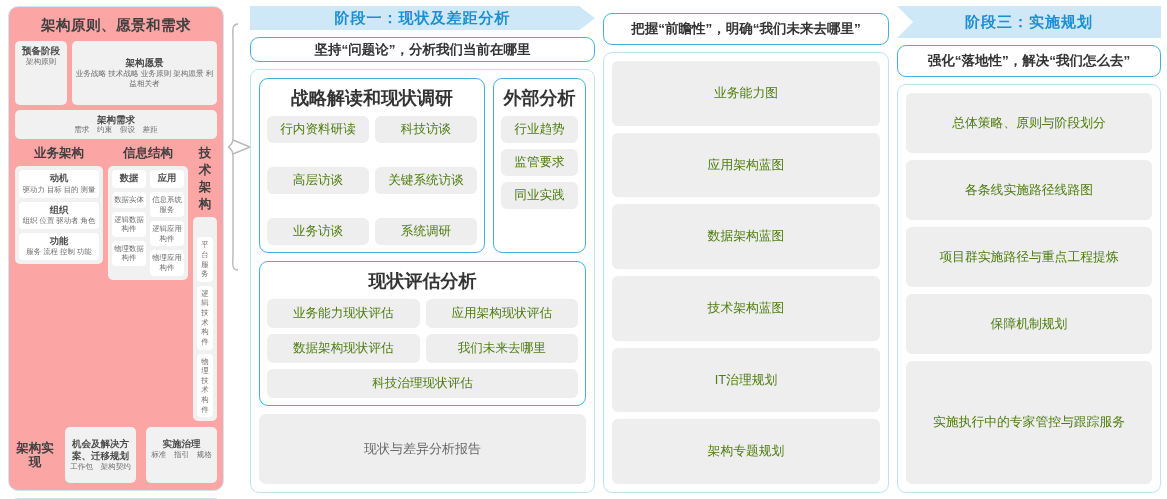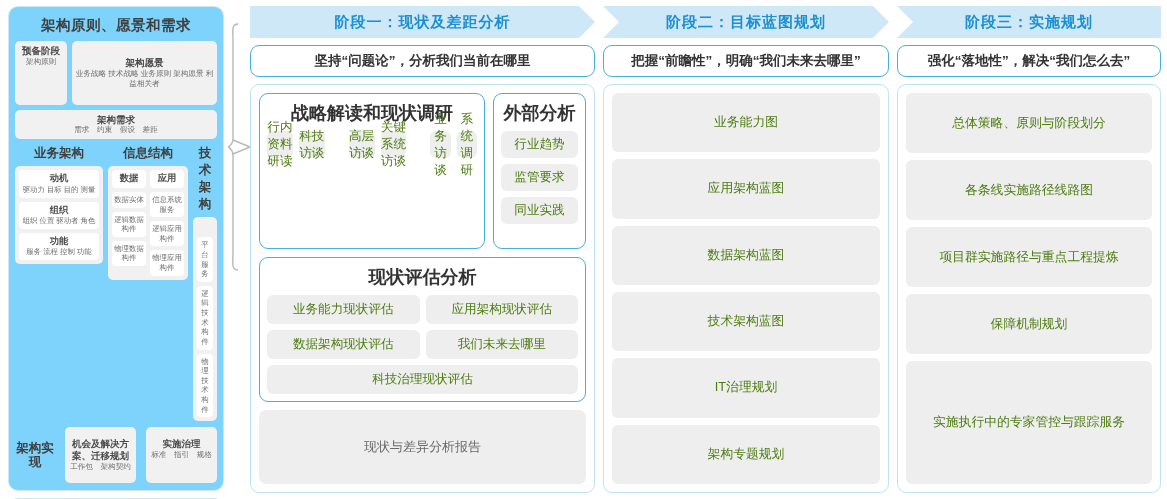--- a/index.html
+++ b/index.html
@@ -9,21 +9,21 @@
     font-family:"Liberation Sans","DejaVu Sans",sans-serif;
     overflow:hidden;
     position:relative;
   }
   .root{position:absolute;inset:0;display:flex;}
 
   
   .left-col{width:232px;flex:0 0 232px;position:relative;padding:6px 8px 6px 8px;box-sizing:border-box;}
 
   .lpanel{
-    border:1px solid #cfe7f5;border-radius:10px;background:#7dd3fc;
+    border:1px solid #cfe7f5;border-radius:10px;background:#fca5a5;
     box-sizing:border-box;
   }
   .lpanel-top{padding:7px 6px 7px 6px;}
   .l-title{
     text-align:center;font-weight:bold;font-size:14.5px;color:#3f3f3f;
     letter-spacing:.5px;margin:2px 0 6px 0;
   }
   .gbox{background:#f1f1f1;border-radius:5px;box-sizing:border-box;}
   .row{display:flex;gap:5px;}
   .sub-h{font-weight:bold;font-size:9.5px;color:#4a4a4a;text-align:center;line-height:1.25;}
@@ -103,21 +103,21 @@
   .grp{border:1.4px solid #45b0e3;border-radius:9px;padding:6px 7px 7px;box-sizing:border-box;}
   .grp-title{text-align:center;font-weight:bold;font-size:18px;color:#333;margin:1px 0 6px;}
   .chip{
     background:#eeeeee;border-radius:6px;color:#4d7c0f;font-size:12.6px;
     display:flex;align-items:center;justify-content:center;text-align:center;
     box-sizing:border-box;
   }
   .p1top{display:flex;gap:8px;}
   .g-strategy{flex:1;}
   .g-external{width:93px;flex:0 0 93px;}
-  .chipgrid2{display:flex;flex-direction:row;gap:24px;}
+  .chipgrid2{display:flex;flex-direction:column;gap:24px;}
   .chipgrid2 .r{display:flex;gap:6px;}
   .chipgrid2 .r .chip{flex:1;height:27px;}
   .g-external .chip{height:27px;margin-bottom:6px;}
   .g-external .chip:last-child{margin-bottom:17px;}
   .g-assess{margin-top:8px;}
   .g-assess .r{display:flex;gap:6px;margin-bottom:6px;}
   .g-assess .r .chip{flex:1;height:29px;}
   .g-assess .wide{height:29px;margin-bottom:0;}
   .report{
     margin-top:8px;flex:1;background:#eeeeee;border-radius:7px;color:#6a6a6a;font-size:13px;
@@ -322,21 +322,20 @@
             <div class="chip">我们未来去哪里</div>
           </div>
           <div class="chip wide">科技治理现状评估</div>
         </div>
 
         <div class="report">现状与差异分析报告</div>
       </div>
     </div>
 
     <div class="phase p2">
-      <div class="phead arrowin">阶段二：目标蓝图规划</div>
       <div class="psub">把握“前瞻性”，明确“我们未来去哪里”</div>
       <div class="pbody">
         <div class="stack">
           <div class="chip">业务能力图</div>
           <div class="chip">应用架构蓝图</div>
           <div class="chip">数据架构蓝图</div>
           <div class="chip">技术架构蓝图</div>
           <div class="chip">IT治理规划</div>
           <div class="chip">架构专题规划</div>
         </div>

